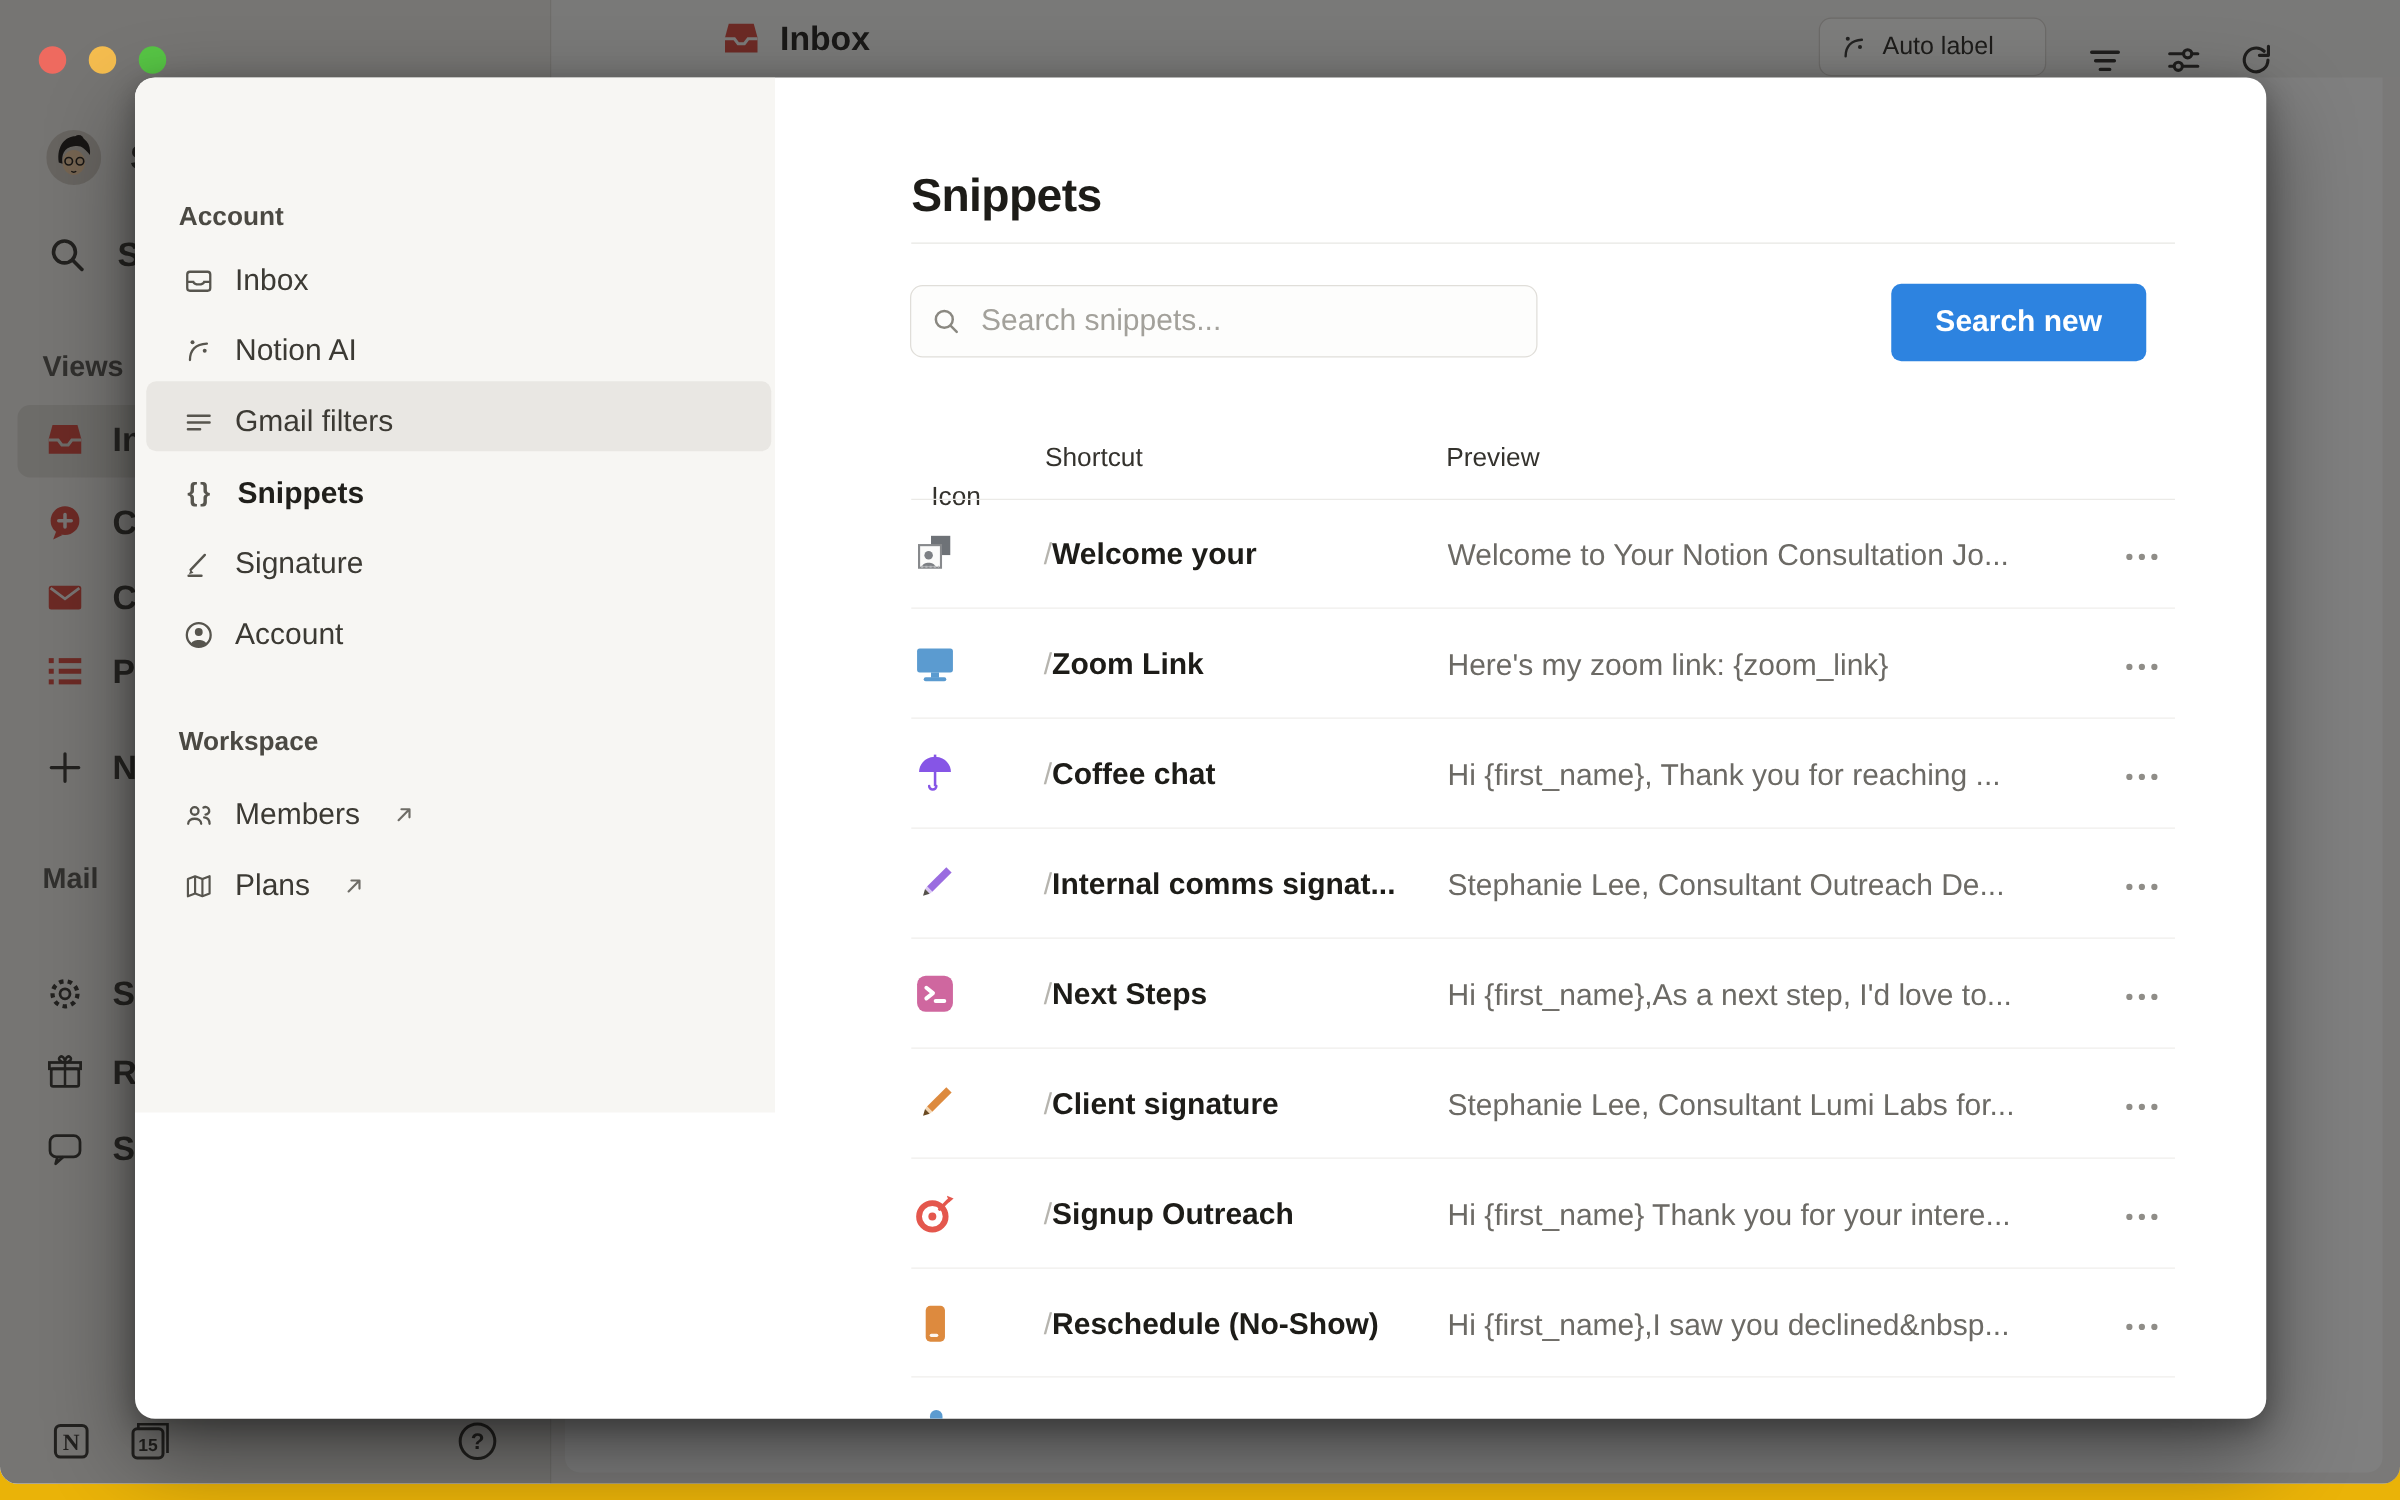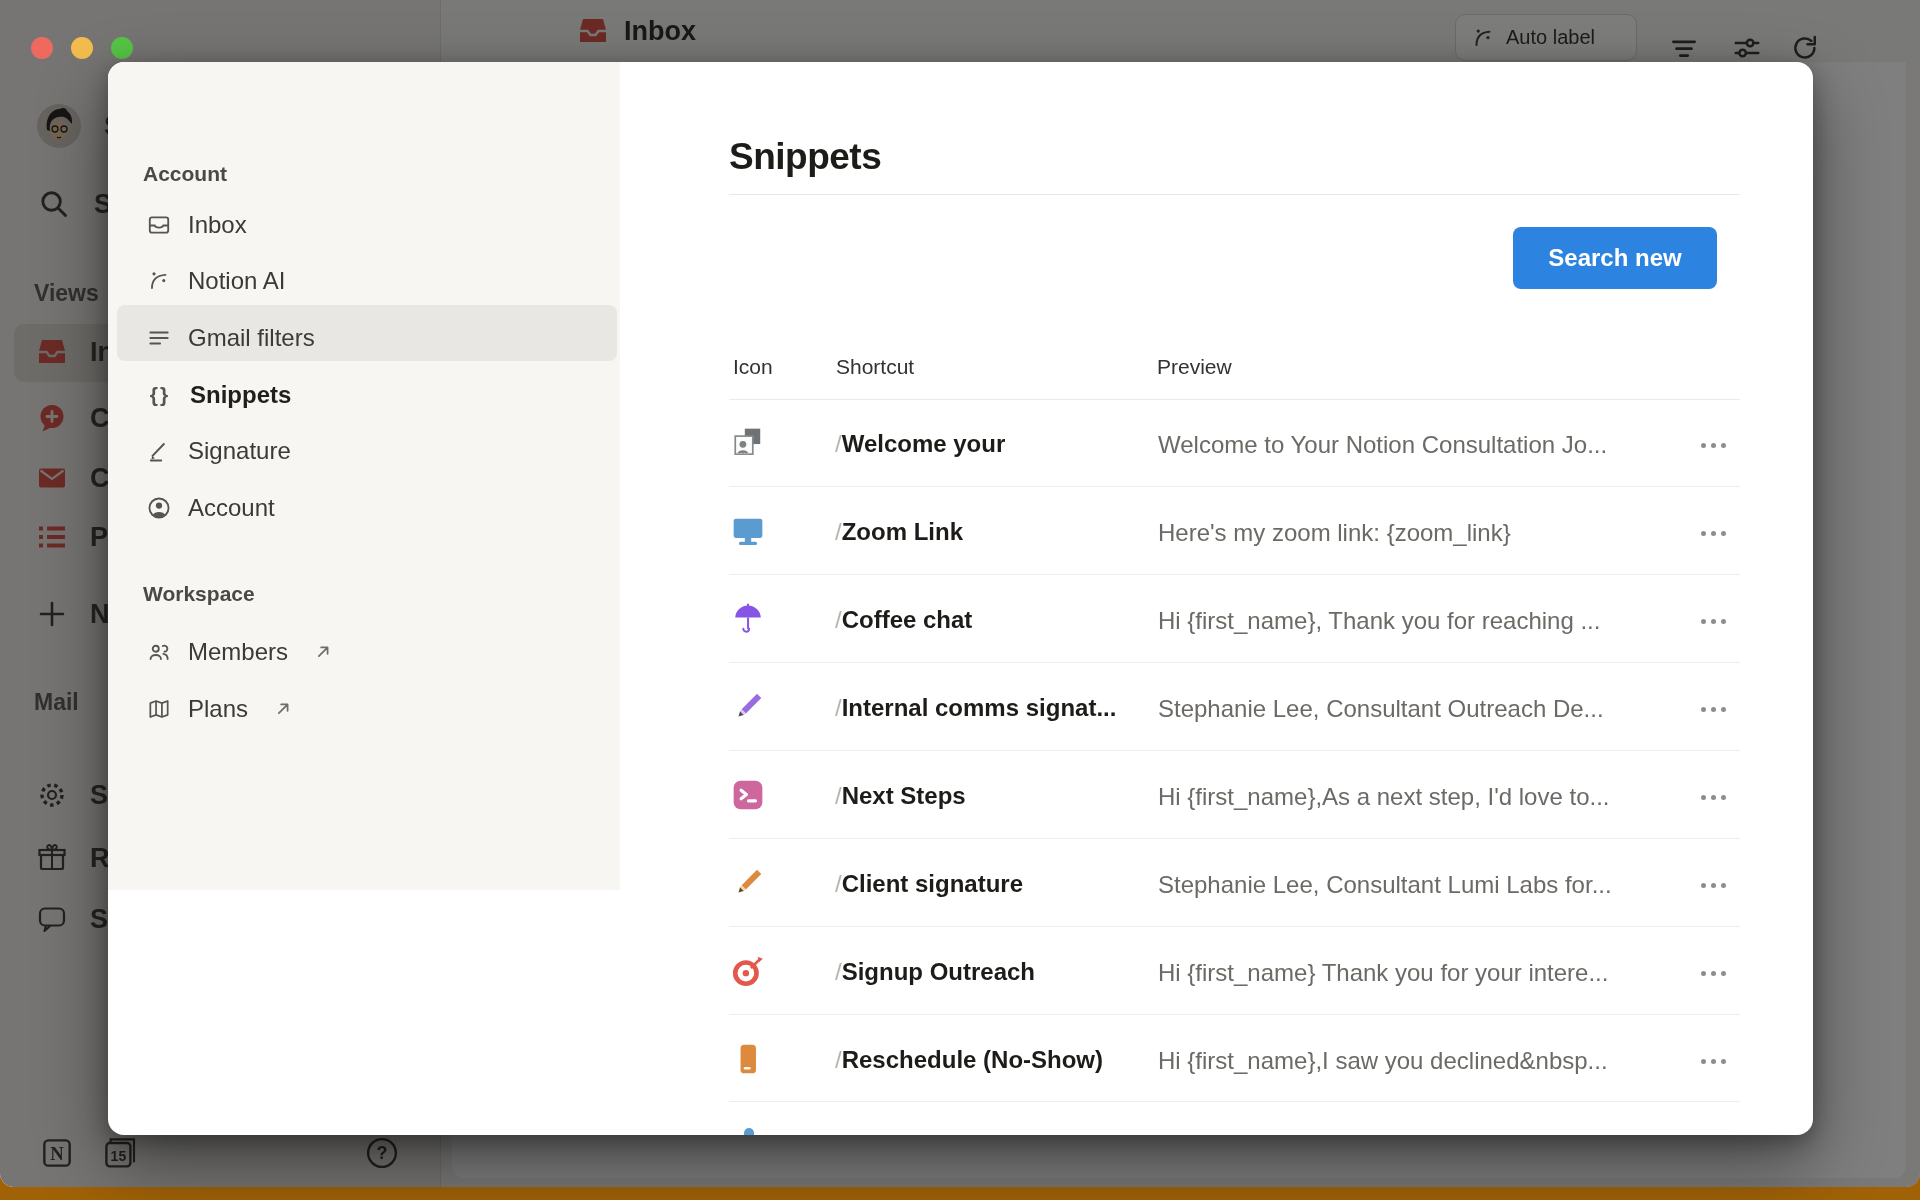--- a/index.html
+++ b/index.html
@@ -1,18 +1,18 @@
 <!DOCTYPE html>
 <html><head>
 <meta charset="utf-8">
 <style>
   html,body{margin:0;padding:0;background:#2f2e31;}
   *{box-sizing:border-box;}
   .stage{position:relative;width:1920px;height:1200px;overflow:hidden;
-         font-family:"Liberation Sans","DejaVu Sans",sans-serif;background:#a16207;}
+         font-family:"Liberation Sans","DejaVu Sans",sans-serif;background:#eab308;}
   
   .app{position:absolute;left:0;top:0;width:1920px;height:1187px;background:#f4f3f1;
        border-radius:0 0 14px 14px;overflow:hidden;}
   .main-card{position:absolute;left:452px;top:8px;width:1454px;height:1170px;background:#ffffff;border-radius:12px;}
   .titlebar{position:absolute;left:0;top:0;width:1920px;height:62px;background:#f3f2f0;}
   .tb-title{position:absolute;left:578px;top:0;height:62px;display:flex;align-items:center;gap:16px;}
   .tb-title .t{font-size:27px;font-weight:700;color:#32312e;}
   .autolabel{position:absolute;left:1455px;top:14px;width:182px;height:47px;border:1px solid #d9d6d2;
              border-radius:10px;background:#fbfaf9;display:flex;align-items:center;gap:10px;padding:0 14px;}
   .autolabel .t{font-size:20px;color:#3a3935;}
@@ -47,21 +47,21 @@
   .srch{position:absolute;left:620px;top:166px;width:502px;height:58px;border:1.5px solid #e0ded9;border-radius:10px;
         background:#fdfdfc;display:flex;align-items:center;gap:14px;padding:0 16px;}
   .srch input{border:none;outline:none;background:transparent;font-size:24px;color:#37352f;width:100%;
         font-family:"Liberation Sans",sans-serif;}
   .srch input::placeholder{color:#a3a19b;}
   .create{position:absolute;left:1405px;top:165px;width:204px;height:62px;border:none;border-radius:8px;
         background:#2d83e0;color:#ffffff;font-size:24px;font-weight:600;cursor:pointer;
         font-family:"Liberation Sans",sans-serif;}
   .thead{position:absolute;left:621px;top:285px;width:1011px;height:44px;font-size:21px;color:#34322d;}
   .thead span{position:absolute;top:8px;}
-  .th-icon{left:4px;} .th-short{left:107px;} .th-prev{left:428px;}
+  .th-icon{left:16px;margin-top:31px;} .th-short{left:107px;} .th-prev{left:428px;}
   .thead-div{position:absolute;left:621px;top:337px;width:1011px;height:1px;background:#ebeae7;}
   .t-row{position:absolute;left:621px;width:1011px;height:88px;border-bottom:1px solid #efeeec;cursor:pointer;}
   .t-row .ci{position:absolute;left:2px;top:27px;width:34px;height:34px;}
   .t-row .cs{position:absolute;left:106px;top:31px;font-size:24px;white-space:nowrap;}
   .t-row .cs .sl{color:#b6b4ae;font-weight:400;}
   .t-row .cs .nm{color:#1d1c18;font-weight:700;}
   .t-row .cp{position:absolute;left:429px;top:32px;font-size:24px;color:#6c6a65;white-space:nowrap;max-width:510px;overflow:hidden;}
   .menu{position:absolute;left:962px;top:36px;width:44px;height:20px;display:flex;gap:5px;align-items:center;justify-content:center;cursor:pointer;}
   .menu i{width:5px;height:5px;border-radius:50%;background:#8f8d88;}
   .partial-icon{position:absolute;left:636px;top:1066px;width:10px;height:7px;background:#5b9bd0;border-radius:5px 5px 0 0;}
@@ -299,20 +299,27 @@
         <span class="lbl">Plans</span>
         <svg width="22" height="22" viewBox="0 0 24 24" style="margin-left:8px">
           <path d="M7.5 16.5 L16.5 7.5 M10 7 H17 V14" stroke="#6f6d67" stroke-width="1.9" fill="none" stroke-linecap="round" stroke-linejoin="round"></path>
         </svg>
       </div>
     </div>
 
     <div class="m-title">Snippets</div>
     <div class="m-div"></div>
 
+    <div class="srch">
+      <svg width="26" height="26" viewBox="0 0 24 24">
+        <circle cx="10.5" cy="10.5" r="6.8" fill="none" stroke="#8a8881" stroke-width="2"></circle>
+        <path d="M15.5 15.5 L20.5 20.5" stroke="#8a8881" stroke-width="2" stroke-linecap="round"></path>
+      </svg>
+      <input type="text" placeholder="Search snippets..." style="">
+    </div>
 
     <button class="create">Search new</button>
 
     <div class="thead">
       <span class="th-icon">Icon</span>
       <span class="th-short">Shortcut</span>
       <span class="th-prev">Preview</span>
     </div>
     <div class="thead-div"></div>
 

